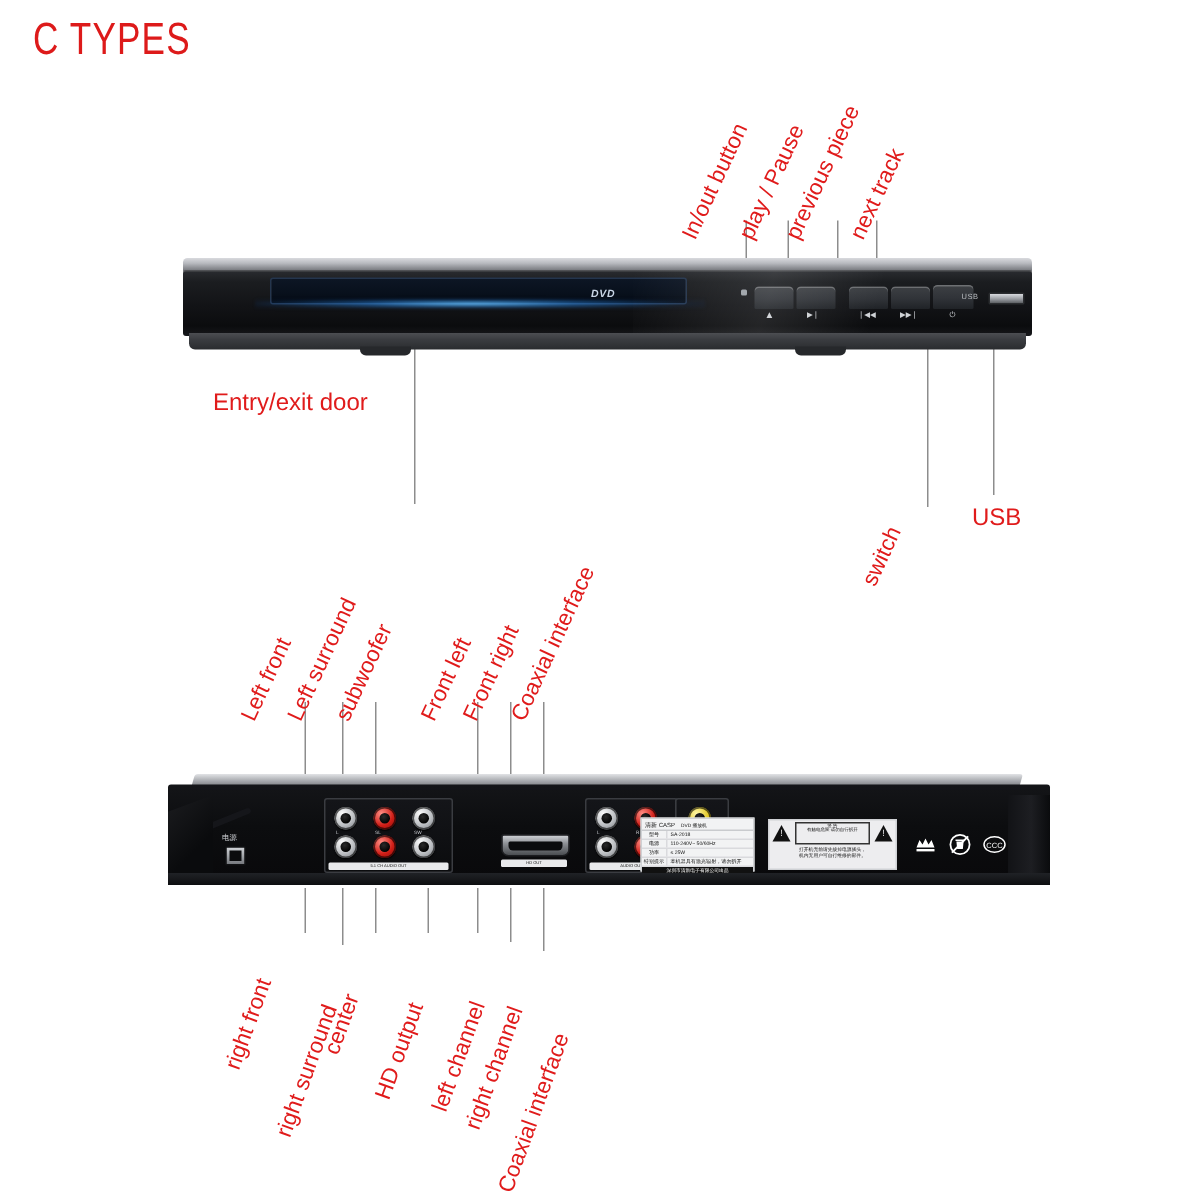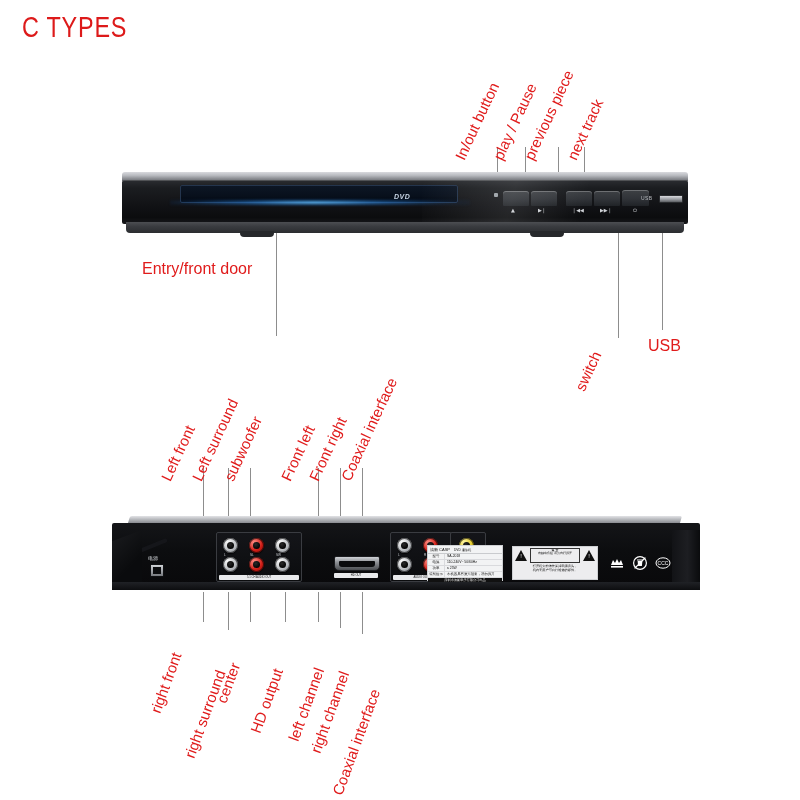--- a/index.html
+++ b/index.html
@@ -256,21 +256,21 @@
   <div class="lead" style="left:558px;top:147px;height:45px;"></div>
   <div class="lead" style="left:584px;top:147px;height:45px;"></div>
   <div class="lead" style="left:276px;top:224px;height:112px;"></div>
   <div class="lead" style="left:618px;top:228px;height:110px;"></div>
   <div class="lead" style="left:662px;top:222px;height:108px;"></div>
 
   <div class="lbl rot" style="left:466px;top:147px;">In/out button</div>
   <div class="lbl rot" style="left:504px;top:147px;">play / Pause</div>
   <div class="lbl rot" style="left:535px;top:147px;">previous piece</div>
   <div class="lbl rot" style="left:578px;top:147px;">next track</div>
-  <div class="lbl" style="left:142px;top:261px;font-size:16px;">Entry/front door</div>
+  <div class="lbl" style="left:142px;top:261px;font-size:16px;">Entry/exit door</div>
   <div class="lbl rot" style="left:586px;top:378px;">switch</div>
   <div class="lbl" style="left:648px;top:338px;font-size:16px;">USB</div>
 
   <div id="front">
     <div class="f-top"></div>
     <div class="f-face">
       <div class="tray">
         <div class="dvd-logo">DVD</div>
       </div>
       <div class="tray-glow"></div>

